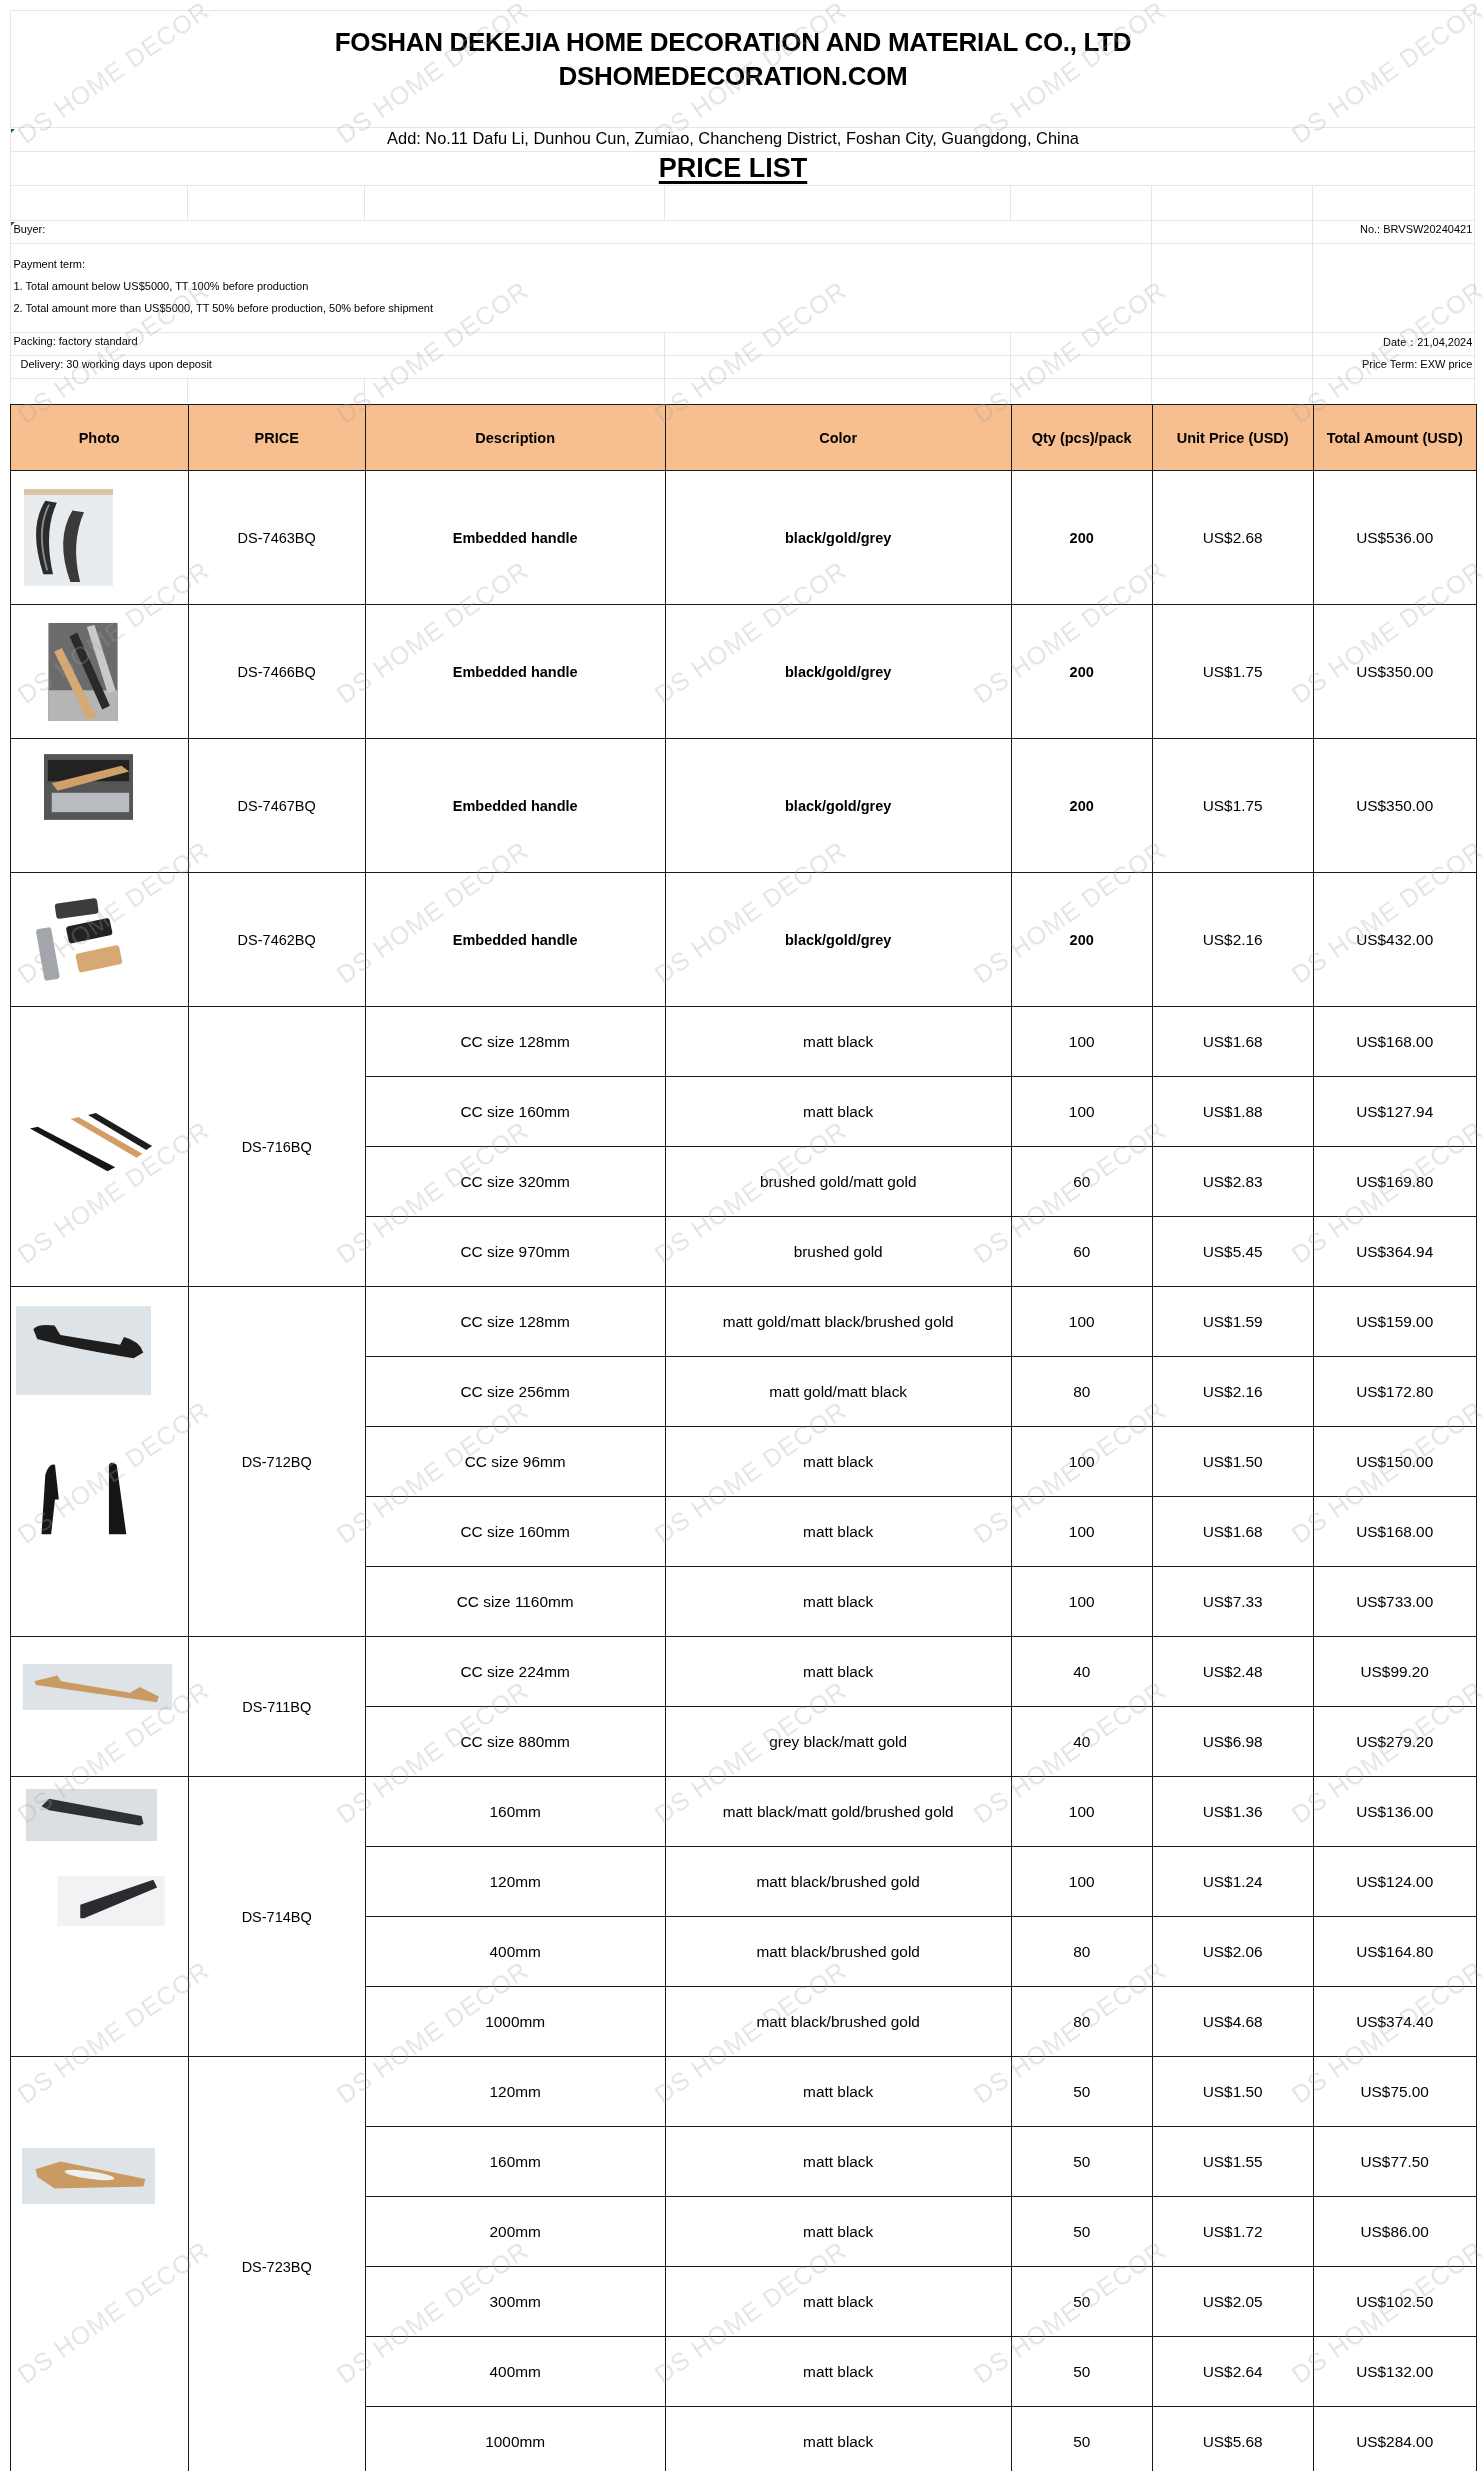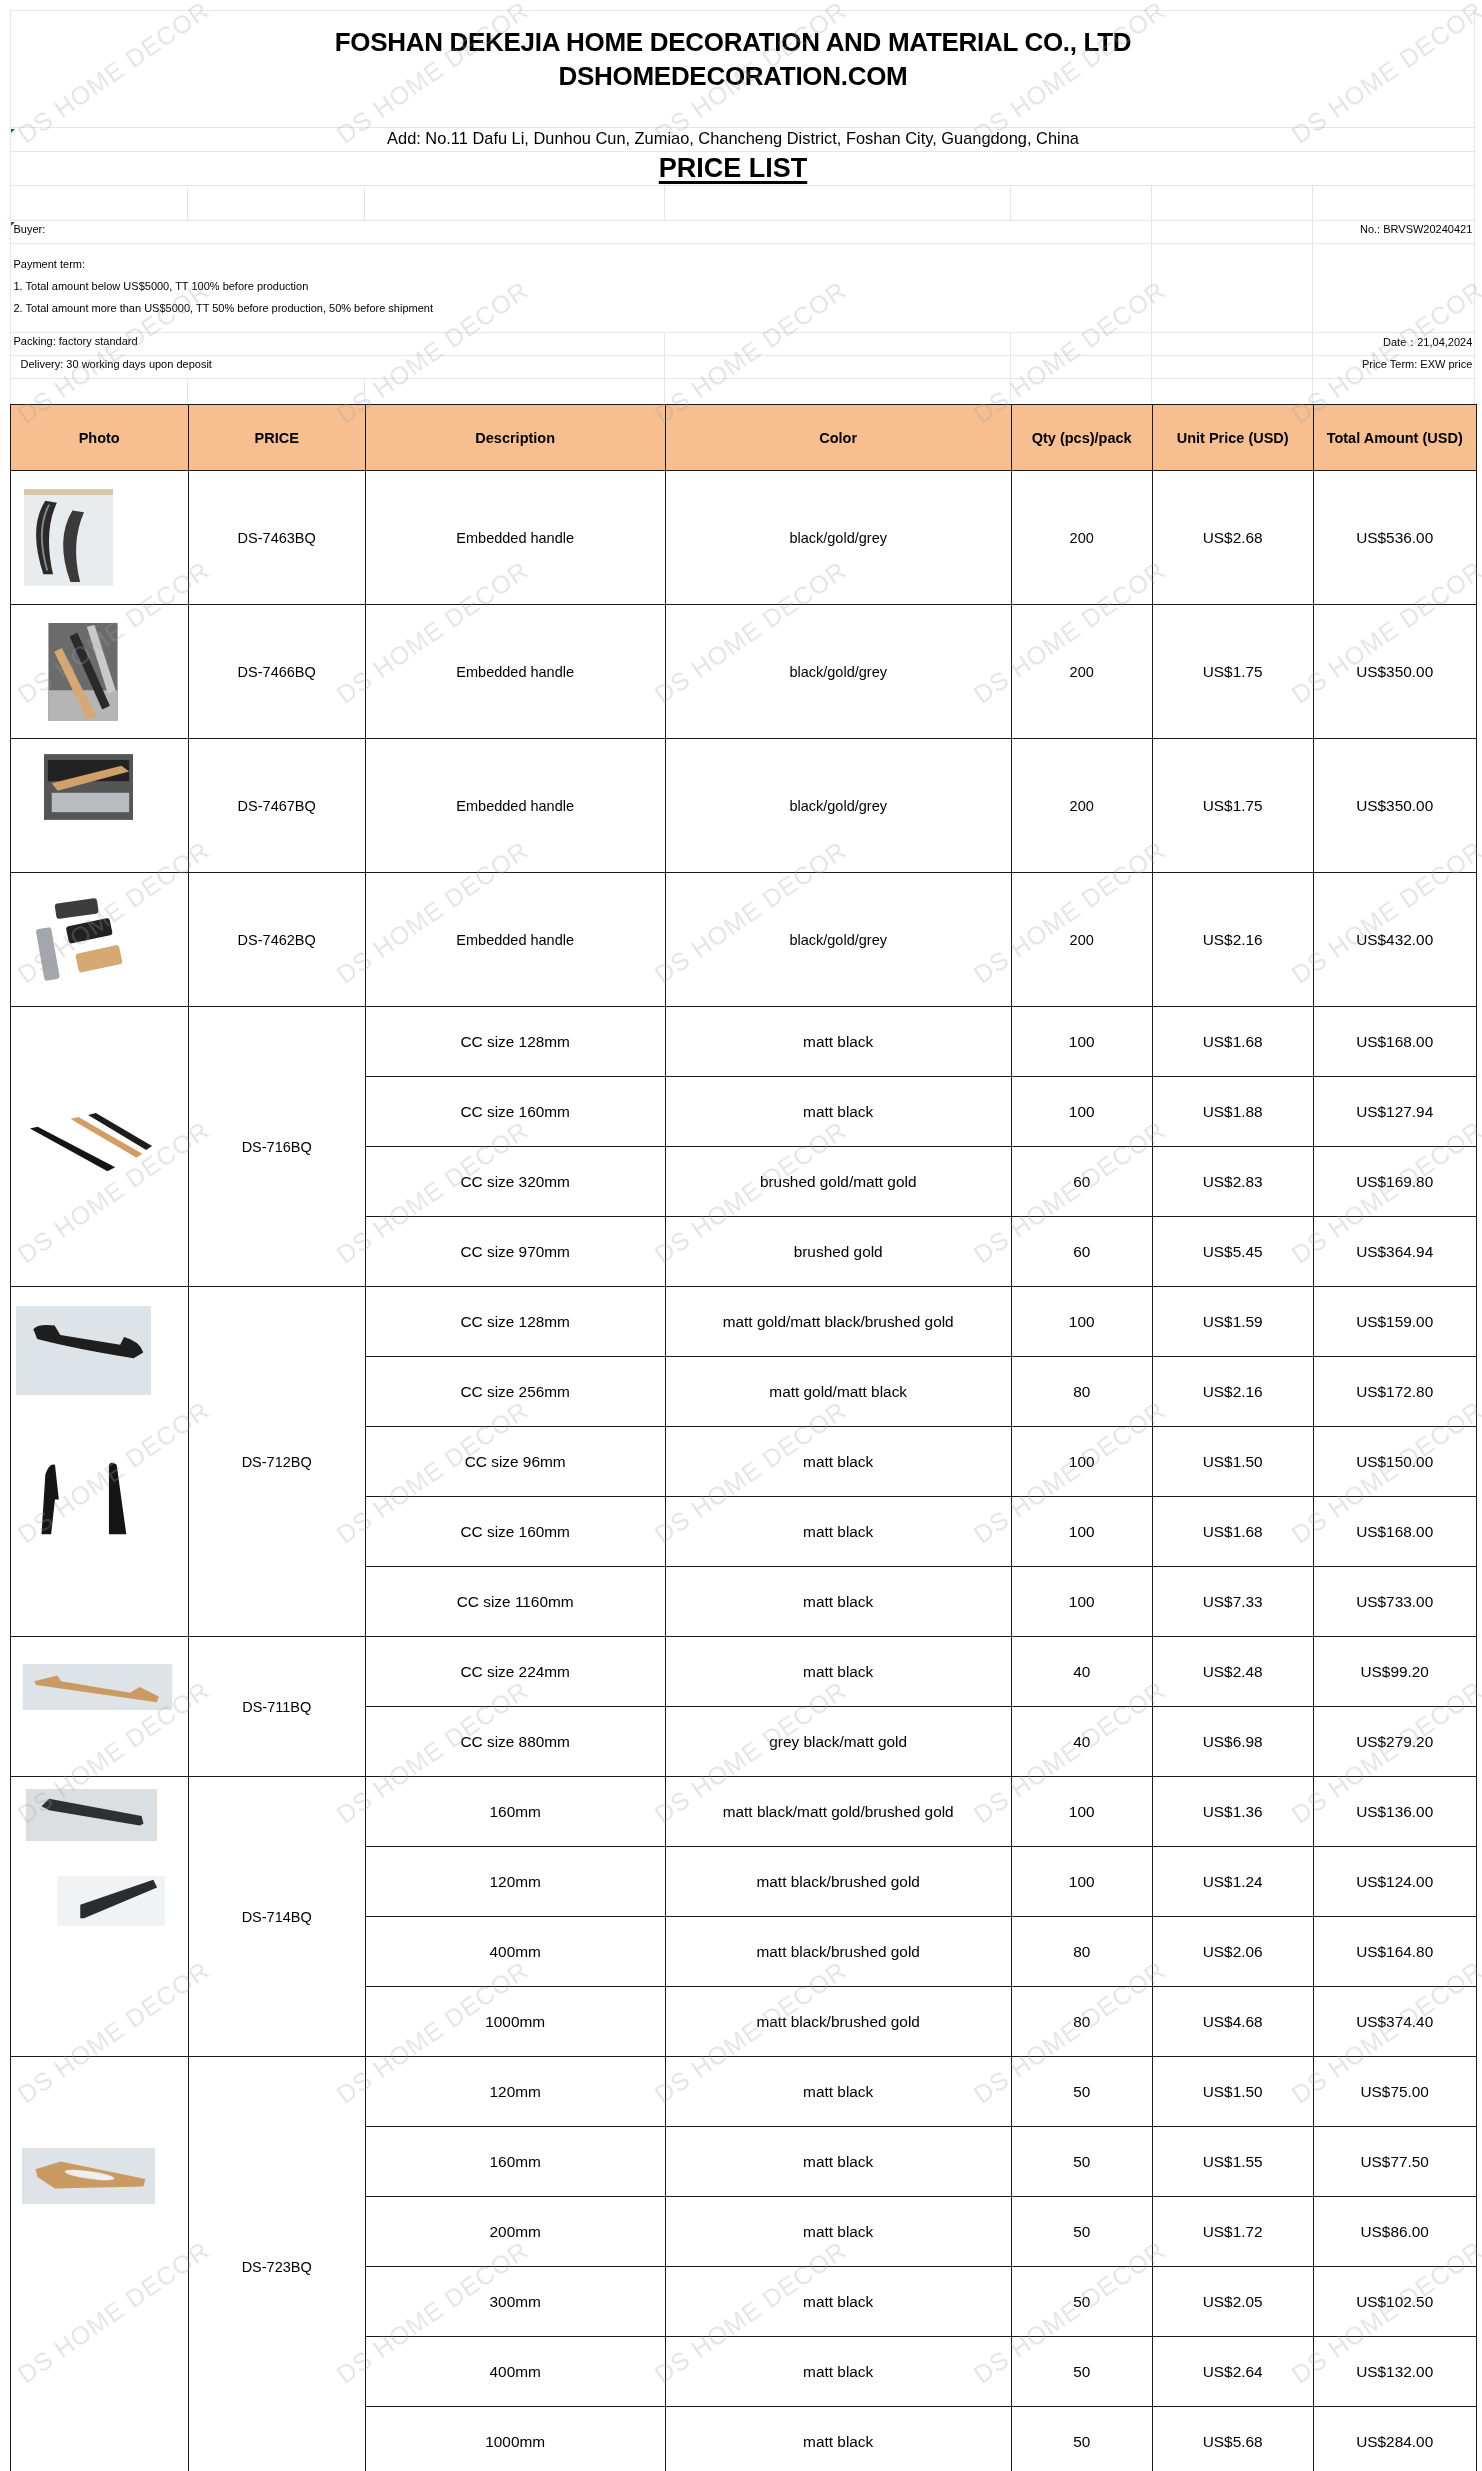--- a/index.html
+++ b/index.html
@@ -20,21 +20,21 @@
   .meta { position: absolute; font-size: 11px; white-space: nowrap; }
   .meta.right { text-align: center; }
   .corner-mark { position: absolute; width: 0; height: 0; border-top: 4.8px solid #1a6b2a; border-right: 4.8px solid transparent; }
 
   
   table.pt { position: absolute; left: 9.7px; top: 404px; border-collapse: collapse; table-layout: fixed; width: 1466px; }
   table.pt th, table.pt td { border: 1.9px solid #1a1a1a; text-align: center; vertical-align: middle; }
   table.pt th { background: #f7be8f; font-weight: bold; font-size: 14.5px; height: 66px; }
   table.pt td { font-size: 15.4px; height: 70px; }
   table.pt td.item { font-size: 14.5px; }
-  table.pt td.small { font-size: 14.5px; }
+  table.pt td.small { font-size: 14.5px; font-weight: bold; }
   table.pt tr.tall td { height: 134px; }
 
   .photo { position: relative; margin: 0 auto; }
   .photo svg { display: block; }
 
   .wm { position: absolute; font-size: 25px; color: rgba(160,160,160,0.28); transform: rotate(-35deg);
         white-space: nowrap; pointer-events: none; letter-spacing: 1px; }
 </style>
 </head>
 <body>

